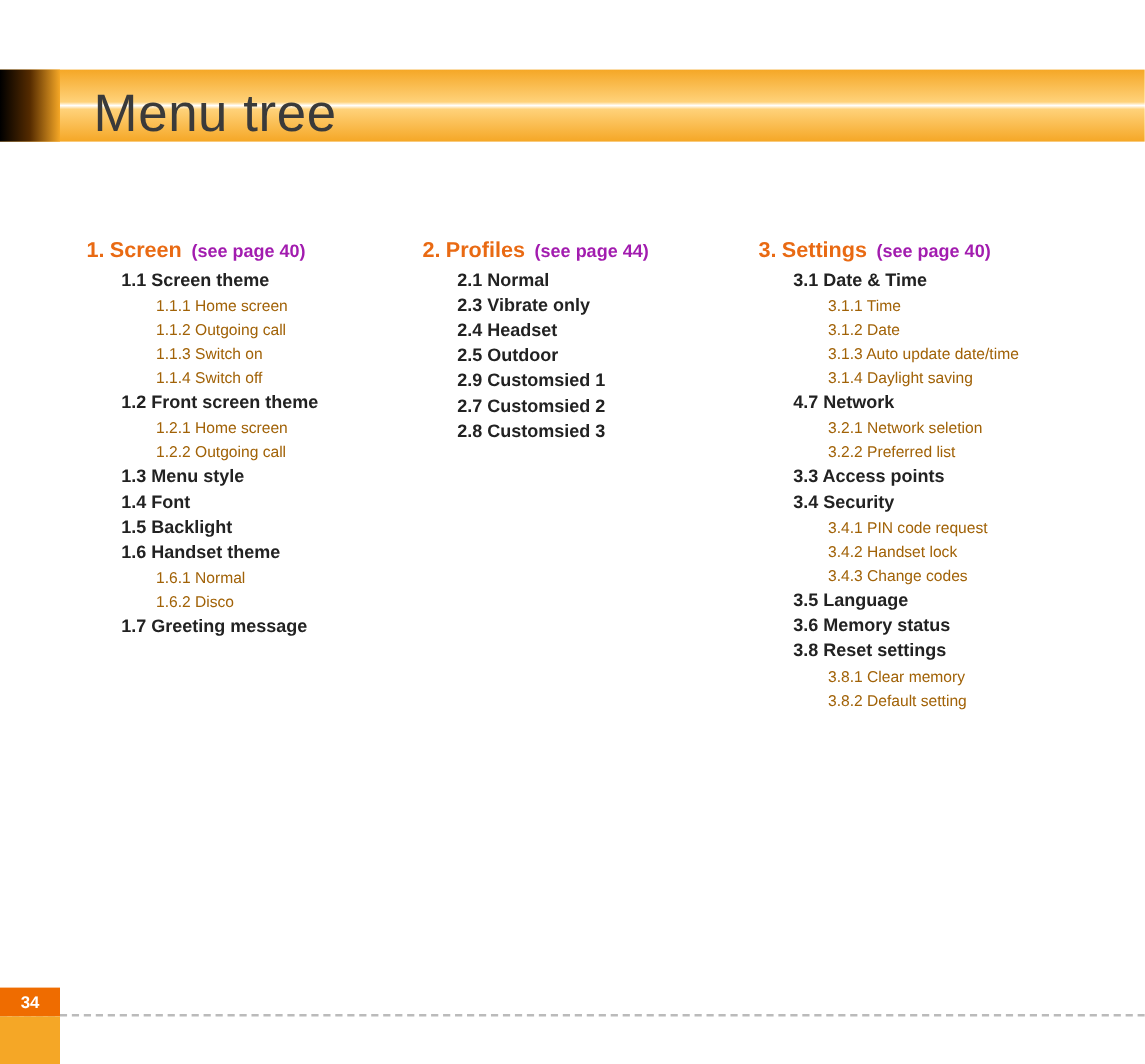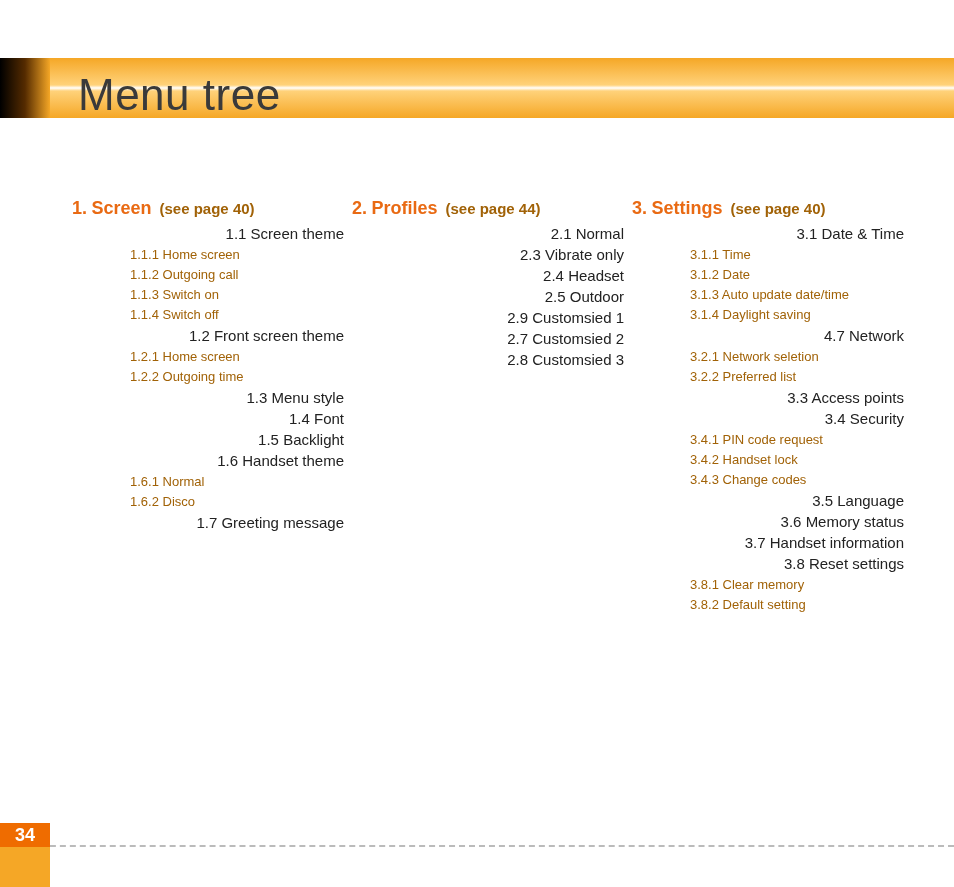--- a/index.html
+++ b/index.html
@@ -10,27 +10,27 @@
   .banner { position: absolute; top: 58px; left: 0; width: 100%; height: 60px; background: linear-gradient(to bottom, #f5a726 0%, #ffd27a 45%, #ffffff 50%, #ffd27a 55%, #f5a726 100%); }
   .banner-dark { position: absolute; top: 58px; left: 0; width: 50px; height: 60px; background: linear-gradient(to right, #000 0%, #552b00 50%, #f5a726 100%); }
   .title { position: absolute; top: 70px; left: 78px; font-size: 44px; font-weight: 300; color: #3a3a3a; letter-spacing: .5px; }
 
   
   .cols { position: absolute; top: 198px; left: 72px; right: 50px; display: flex; gap: 8px; }
   .col { flex: 1 1 0; min-width: 0; }
 
   .section-head { margin-bottom: 6px; }
   .section-head .num, .section-head .name { color: #e96a13; font-weight: 700; font-size: 18px; }
-  .section-head .ref { color: #a16207; font-weight: 700; font-size: 15px; margin-left: 8px; }
+  .section-head .ref { color: #a21caf; font-weight: 700; font-size: 15px; margin-left: 8px; }
 
-  .lvl1 { font-weight: 400; font-size: 15px; margin: 4px 0 4px 29px; text-align: right; }
+  .lvl1 { font-weight: 700; font-size: 15px; margin: 4px 0 4px 29px; }
   .lvl2 { font-weight: 400; font-size: 13px; color: #a16207; margin: 5px 0 5px 58px; }
 
   
-  .page-tab { position: absolute; left: 0; bottom: 40px; width: 50px; height: 24px; background: #ef6c00; color: #fff; font-weight: 700; font-size: 18px; display: flex; align-items: center; justify-content: center; }
+  .page-tab { position: absolute; left: 0; bottom: 40px; width: 50px; height: 24px; background: #ef6c00; color: #fff; font-weight: 700; font-size: 14px; display: flex; align-items: center; justify-content: center; }
   .orange-block { position: absolute; left: 0; bottom: 0; width: 50px; height: 40px; background: #f5a726; }
   .dash-line { position: absolute; left: 0; bottom: 40px; width: 100%; height: 0; border-top: 2px dashed #bbb; }
 </style>
 </head>
 <body>
 <div class="page">
 
 <div class="banner"></div>
 <div class="banner-dark"></div>
 <div class="title">Menu tree</div>
@@ -38,21 +38,21 @@
 <div class="cols">
       <div class="col">
         <div class="section-head"><span class="num">1.</span> <span class="name">Screen</span><span class="ref">(see page 40)</span></div>
         <div class="lvl1">1.1 Screen theme</div>
         <div class="lvl2">1.1.1 Home screen</div>
         <div class="lvl2">1.1.2 Outgoing call</div>
         <div class="lvl2">1.1.3 Switch on</div>
         <div class="lvl2">1.1.4 Switch off</div>
         <div class="lvl1">1.2 Front screen theme</div>
         <div class="lvl2">1.2.1 Home screen</div>
-        <div class="lvl2">1.2.2 Outgoing time</div>
+        <div class="lvl2">1.2.2 Outgoing call</div>
         <div class="lvl1">1.3 Menu style</div>
         <div class="lvl1">1.4 Font</div>
         <div class="lvl1">1.5 Backlight</div>
         <div class="lvl1">1.6 Handset theme</div>
         <div class="lvl2">1.6.1 Normal</div>
         <div class="lvl2">1.6.2 Disco</div>
         <div class="lvl1">1.7 Greeting message</div>
       </div>
       <div class="col">
         <div class="section-head"><span class="num">2.</span> <span class="name">Profiles</span><span class="ref">(see page 44)</span></div>
@@ -74,21 +74,20 @@
         <div class="lvl1">4.7 Network</div>
         <div class="lvl2">3.2.1 Network seletion</div>
         <div class="lvl2">3.2.2 Preferred list</div>
         <div class="lvl1">3.3 Access points</div>
         <div class="lvl1">3.4 Security</div>
         <div class="lvl2">3.4.1 PIN code request</div>
         <div class="lvl2">3.4.2 Handset lock</div>
         <div class="lvl2">3.4.3 Change codes</div>
         <div class="lvl1">3.5 Language</div>
         <div class="lvl1">3.6 Memory status</div>
-        <div class="lvl1">3.7 Handset information</div>
         <div class="lvl1">3.8 Reset settings</div>
         <div class="lvl2">3.8.1 Clear memory</div>
         <div class="lvl2">3.8.2 Default setting</div>
       </div>
     </div>
 
 <div class="dash-line"></div>
 <div class="page-tab">34</div>
 <div class="orange-block"></div>
 

